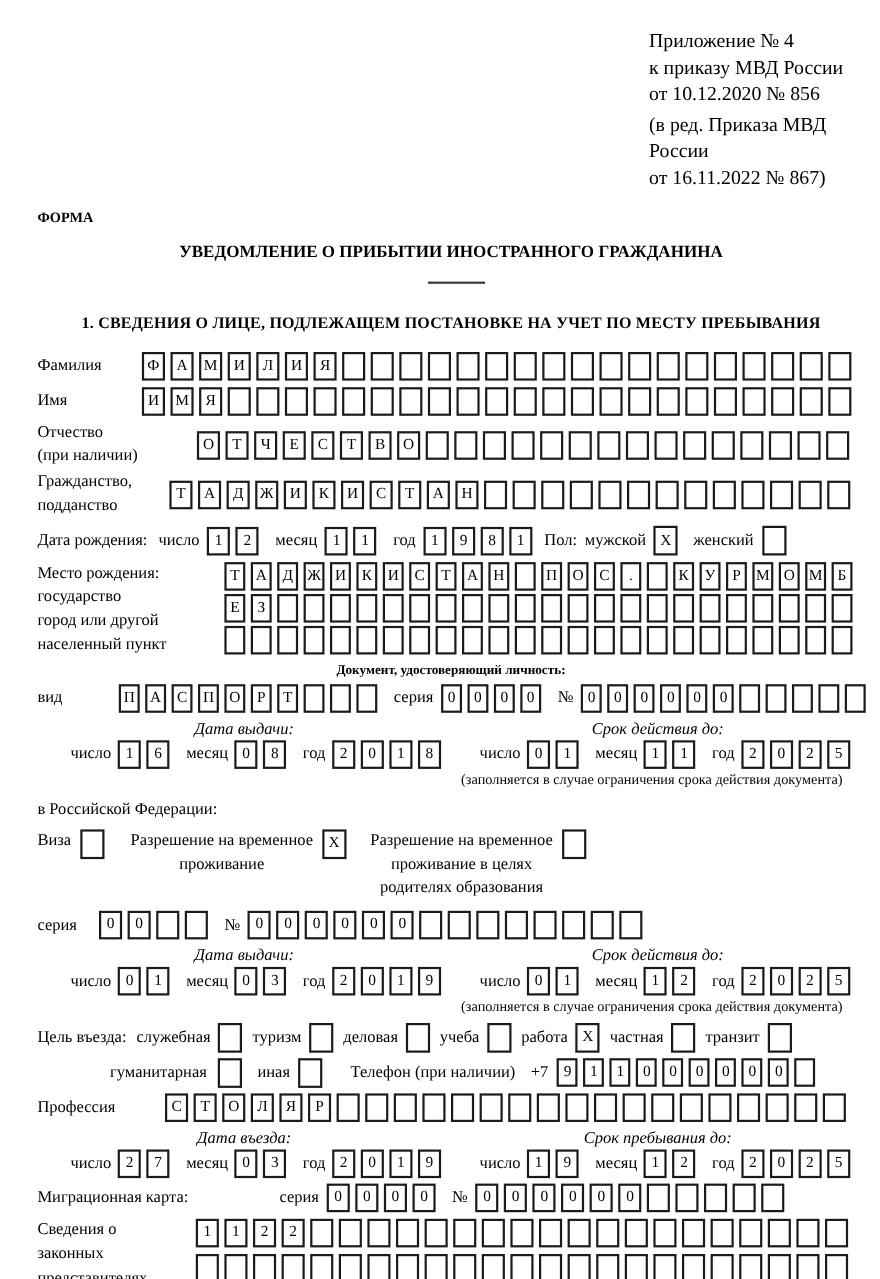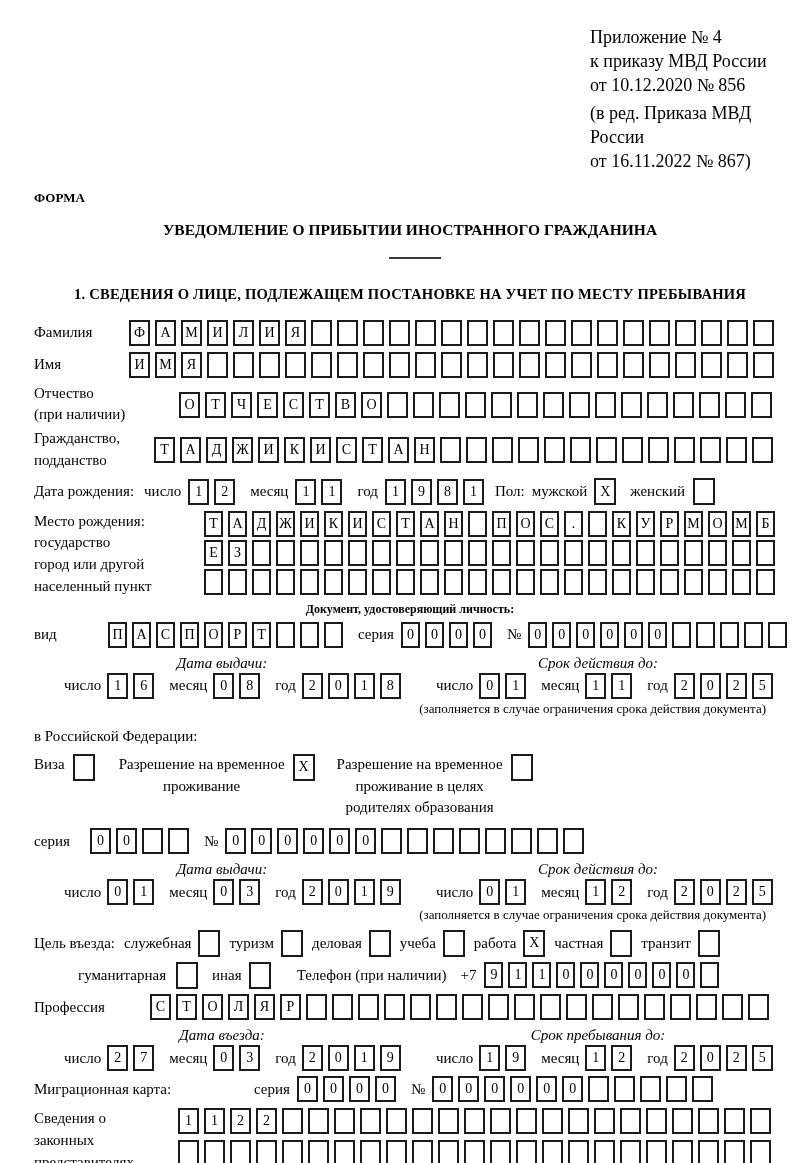--- a/index.html
+++ b/index.html
@@ -58,21 +58,21 @@
   .intro { margin-top: 8px; line-height: 1.55; }
 
   .opts { display: flex; align-items: flex-start; margin-top: 6px; }
   .opt { display: flex; align-items: flex-start; margin-right: 14px; }
   .opt .txt { line-height: 1.45; margin-right: 8px; }
   .opt .txt.center { text-align: center; }
   .opt:last-child { margin-right: 0; }
 
   .purpose .sub { margin: 0 5px 0 9px; }
   .purpose .checkbox { margin-left: 2px; }
-  .indent70 { margin-left: 44px; }
+  .indent70 { margin-left: 66px; }
   .phone-prefix { margin: 0 8px 0 14px; }
 </style>
 </head>
 <body>
 
 <div class="page">
 
   <div class="appendix">
     <div>Приложение № 4</div>
     <div>к приказу МВД России</div>

